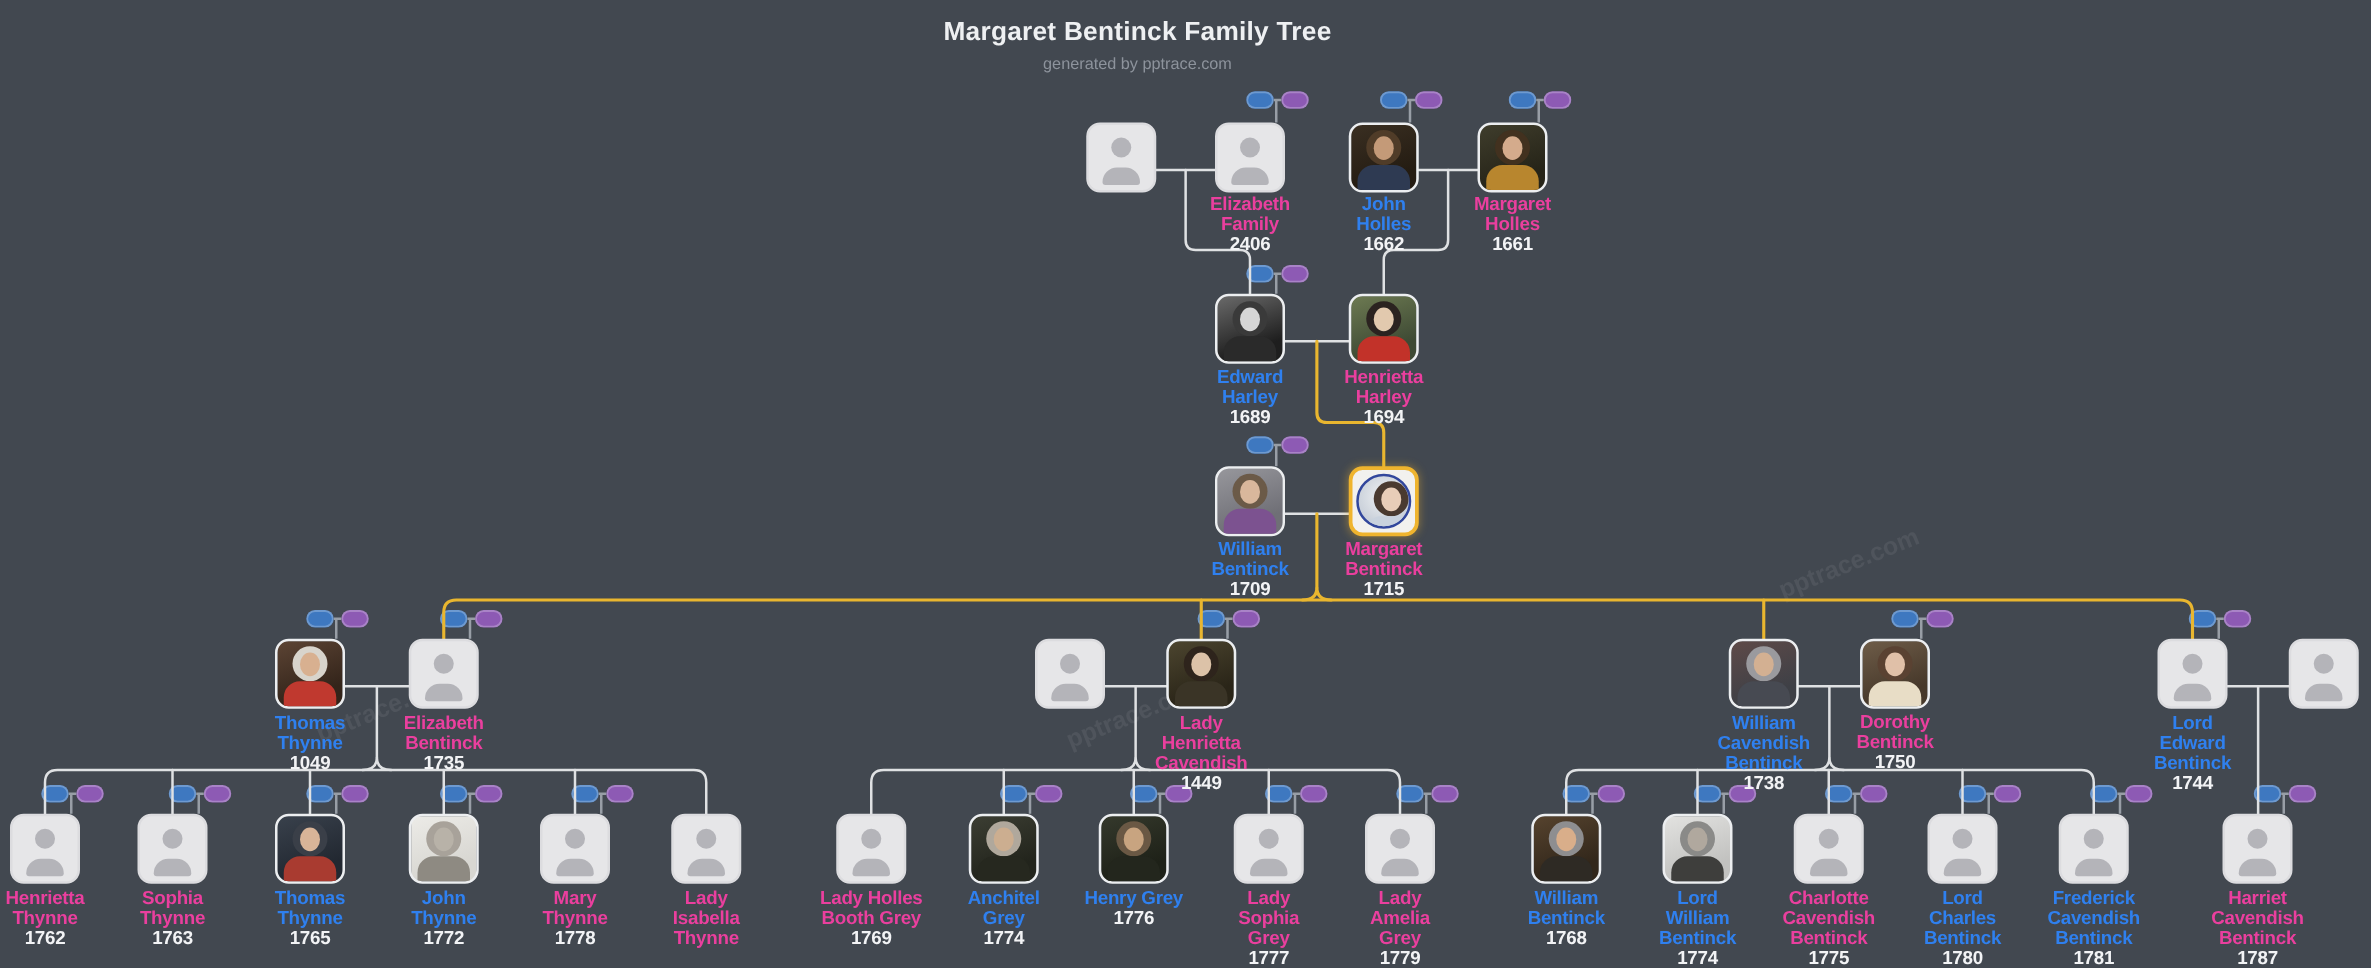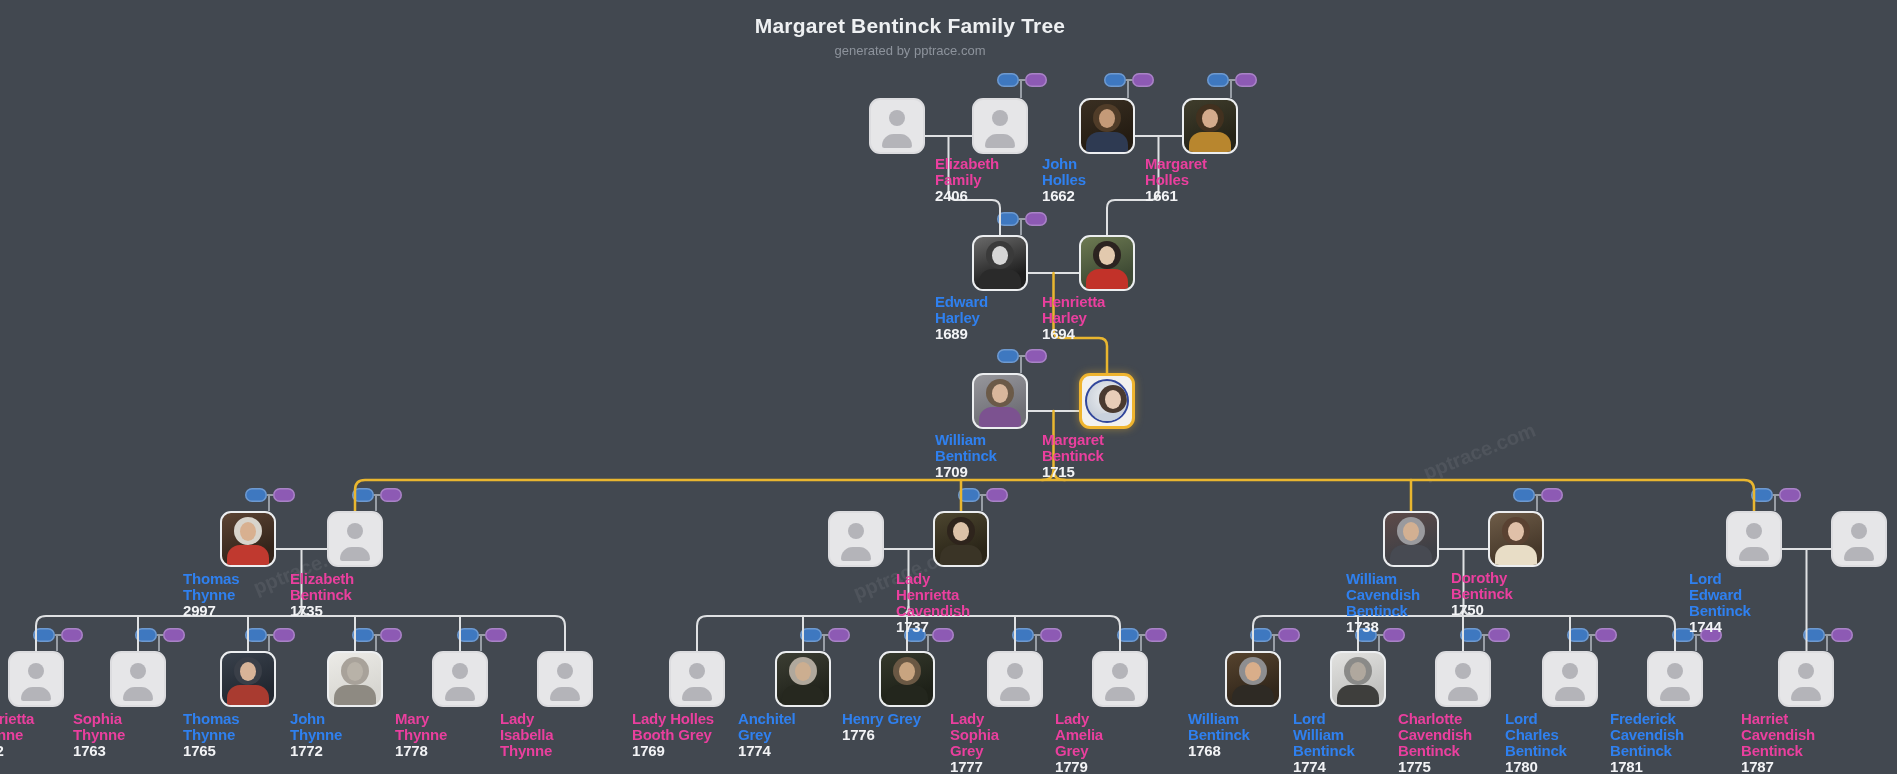--- a/index.html
+++ b/index.html
@@ -20,21 +20,21 @@
   .node.ph{background:#e6e6e8;border:2px solid #dcdcdf;}
   .node.photo{border:2px solid #eceef0;overflow:hidden;}
   .node.hl{border:3px solid #efb42e;background:#f2f1ee;overflow:hidden;
            box-shadow:0 0 8px rgba(240,180,46,.45);}
   .head{position:absolute;width:16px;height:16px;border-radius:50%;background:#b4b4b9;left:18px;top:10px;}
   .sh{position:absolute;width:30px;height:14px;border-radius:15px 15px 3px 3px;background:#b4b4b9;left:11px;top:34px;}
   .p-hair{position:absolute;width:28px;height:28px;border-radius:50%;top:4px;left:12px;}
   .p-face{position:absolute;width:16px;height:19px;border-radius:50%;top:9px;left:18px;}
   .p-coat{position:absolute;width:42px;height:28px;border-radius:13px 13px 0 0;top:32px;left:5px;}
   .oval{position:absolute;inset:3px;border-radius:50%;border:2px solid #32479c;overflow:hidden;}
-  .nm{position:absolute;width:130px;text-align:left;font-weight:bold;font-size:15px;
+  .nm{position:absolute;width:130px;text-align:center;font-weight:bold;font-size:15px;
       line-height:16px;z-index:4;letter-spacing:-.2px;}
   .nm .male{color:#2f80ef;display:block;}
   .nm .female{color:#ea3f9e;display:block;}
   .yr{color:#f2f3f5;font-weight:bold;font-size:15px;}
   .wm{position:absolute;color:rgba(255,255,255,.07);font-size:20px;font-weight:bold;
       transform:rotate(-22deg);z-index:0;white-space:nowrap;}
 </style>
 </head>
 <body>
 
@@ -197,21 +197,21 @@
         <div class="pstub" style="height:16px;"></div>
       </div>
       <div class="node photo" style="left: 220px; top: 511px; background: linear-gradient(160deg, rgb(92, 68, 52), rgb(51, 36, 26) 75%);">
         <div class="p-hair" style="background:#d8d4cc;"></div>
         <div class="p-face" style="background:#d8b090;"></div>
         <div class="p-coat" style="background:#c0392f;"></div>
       </div>
       <div class="nm" style="left:183px;top:571px;">
         <span class="male">Thomas</span>
         <span class="male">Thynne</span>
-        <div class="yr">2997</div>
+        <div class="yr">1049</div>
       </div>
       <div class="pillpair" style="left:352px;top:488px;">
         <div class="pill b"></div>
         <div class="pill p"></div>
         <div class="pjoin"></div>
         <div class="pstub" style="height:16px;"></div>
       </div>
       <div class="node ph" style="left:327px;top:511px;">
         <div class="head"></div>
         <div class="sh"></div>
@@ -233,21 +233,21 @@
       </div>
       <div class="node photo" style="left: 933px; top: 511px; background: linear-gradient(160deg, rgb(76, 69, 47), rgb(42, 37, 24) 75%);">
         <div class="p-hair" style="background:#2e241c;"></div>
         <div class="p-face" style="background:#dcc2a8;"></div>
         <div class="p-coat" style="background:#3a3426;"></div>
       </div>
       <div class="nm" style="left:896px;top:571px;">
         <span class="female">Lady</span>
         <span class="female">Henrietta</span>
         <span class="female">Cavendish</span>
-        <div class="yr">1737</div>
+        <div class="yr">1449</div>
       </div>
       <div class="node photo" style="left: 1383px; top: 511px; background: linear-gradient(160deg, rgb(94, 74, 72), rgb(62, 64, 70) 75%);">
         <div class="p-hair" style="background:#9a9a9e;"></div>
         <div class="p-face" style="background:#d3b092;"></div>
         <div class="p-coat" style="background:#474a52;"></div>
       </div>
       <div class="nm" style="left:1346px;top:571px;">
         <span class="male">William</span>
         <span class="male">Cavendish</span>
         <span class="male">Bentinck</span>

